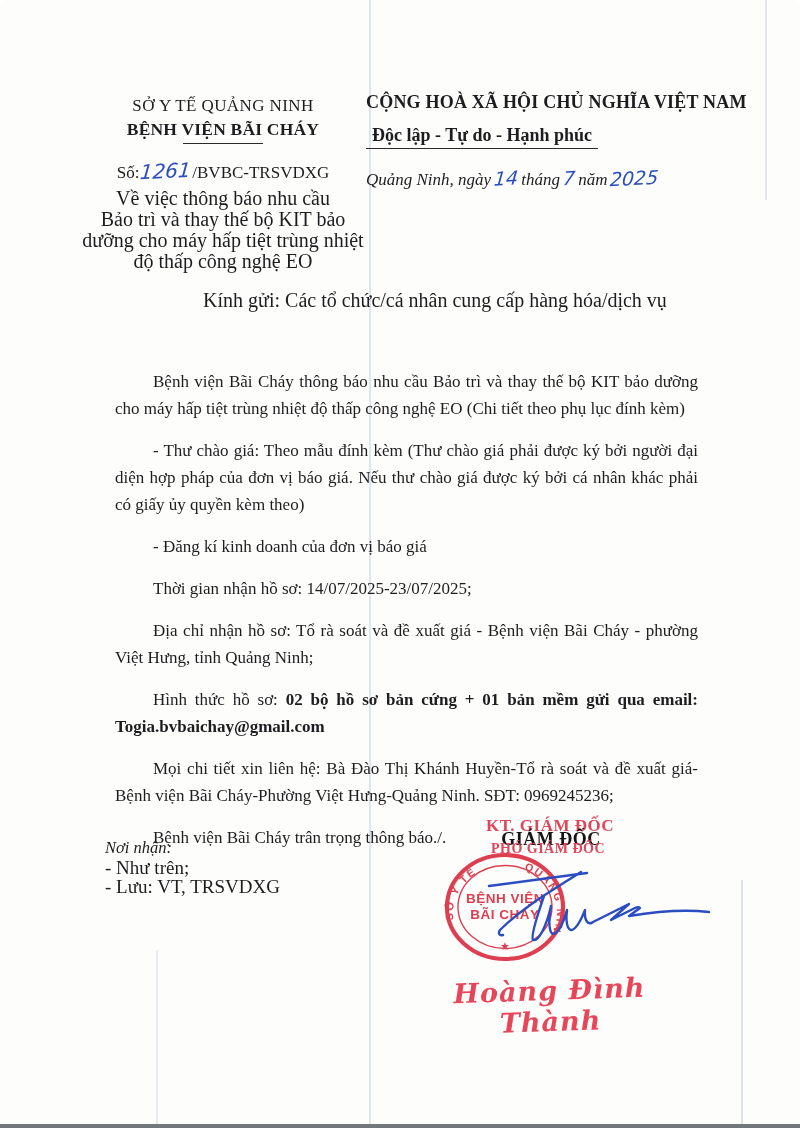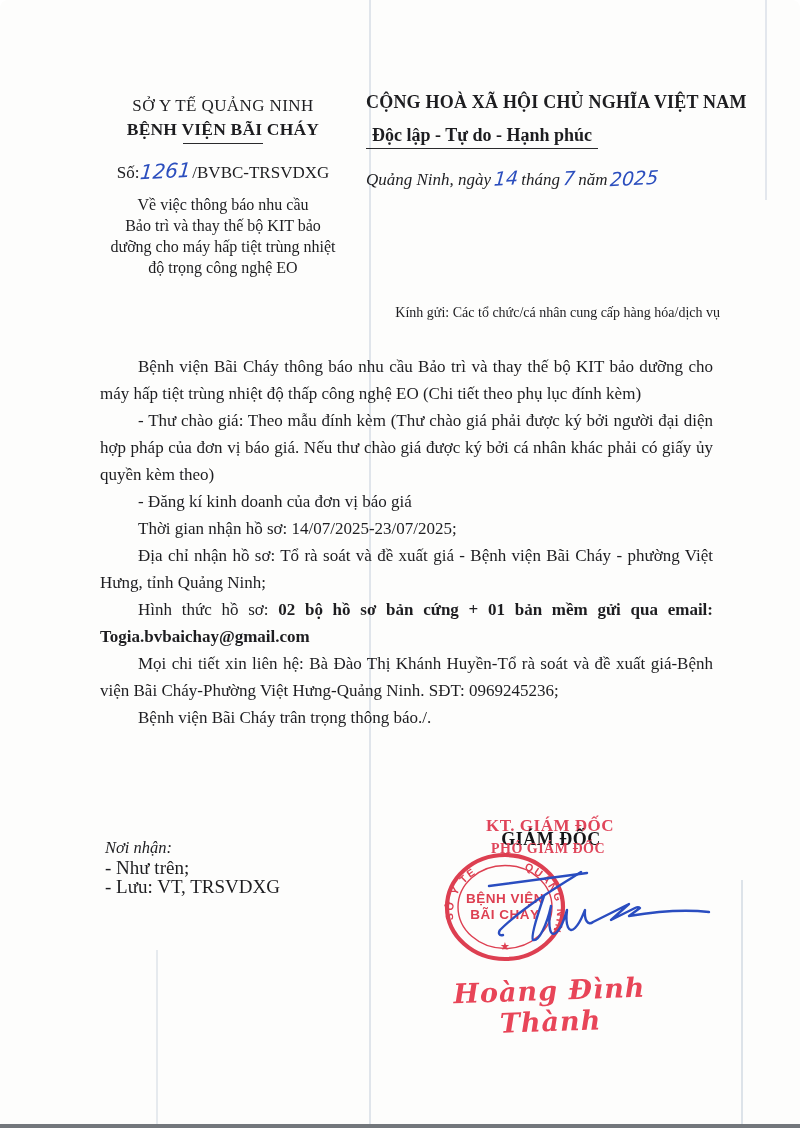--- a/index.html
+++ b/index.html
@@ -20,45 +20,45 @@
   .crease-right  { left:741px; top:880px; width:2px; height:248px; background:rgba(150,168,190,0.30); }
   .crease-topright { left:765px; top:0; width:2px; height:200px; background:rgba(150,168,190,0.25); }
   .bottom-strip { position:absolute; left:0; bottom:0; width:800px; height:4px; background:#73777c; }
 
   
   .left-head { position:absolute; left:76px; top:96px; width:294px; text-align:center; }
   .dept { font-size:17px; letter-spacing:0.4px; }
   .org  { font-size:17.5px; font-weight:bold; letter-spacing:0.2px; margin-top:3px; }
   .org-underline { width:80px; height:0; border-top:1.6px solid #2a2a2c; margin:3px auto 0 auto; }
   .ref-line { margin-top:15px; font-size:17px; }
-  .subject { margin-top:11px; font-size:16px; line-height:21px; }
+  .subject { margin-top:5px; font-size:20px; line-height:21px; }
 
   .right-head { position:absolute; left:366px; top:92px; width:404px; }
   .national { font-size:18px; font-weight:bold; letter-spacing:0.2px; }
   .motto { display:inline-block; font-size:18px; font-weight:bold; padding:0 6px 2px 6px;
            border-bottom:1.7px solid #2a2a2c; margin-top:12px; }
   .dateline { margin-top:18px; font-style:italic; font-size:17px; }
 
   .handwriting {
     font-family:"DejaVu Sans", sans-serif;
     font-style:italic;
     color:#2b4ebe;
     display:inline-block;
     transform:rotate(-3deg) skewX(-8deg);
   }
   .hw-ref { font-size:20px; margin:0 1px; }
   .hw-date { font-size:19px; margin:0 3px; }
 
-  .salutation { position:absolute; left:150px; top:305px; width:570px;
-                text-align:right; font-size:14px; }
+  .salutation { position:absolute; left:150px; top:289px; width:570px;
+                text-align:center; font-size:20px; }
 
   
   .body-text { position:absolute; left:100px; top:353px; width:613px;
                font-size:17px; line-height:27px; text-align:justify; }
-  .body-text p { margin:0; text-indent:38px; }
+  .body-text p { margin:15px; text-indent:38px; }
   .body-text strong { font-weight:bold; }
 
   
   .noi-nhan-block { position:absolute; left:105px; top:838px; width:230px; }
   .noi-nhan { font-weight:normal; font-style:italic; font-size:16.5px; }
   .noi-nhan-item { font-size:19px; line-height:19px; }
 
   
   .sig-red, .sig-black { position:absolute; width:220px; text-align:center;
                          font-weight:bold; letter-spacing:0.5px; }
@@ -91,21 +91,21 @@
     <div class="dept">SỞ Y TẾ QUẢNG NINH</div>
     <div class="org">BỆNH VIỆN BÃI CHÁY</div>
     <div class="org-underline"></div>
     <div class="ref-line">
       <span>Số:</span><span class="handwriting hw-ref">1261</span><span>/BVBC-TRSVDXG</span>
     </div>
     <div class="subject">
       <div>Về việc thông báo nhu cầu</div>
       <div>Bảo trì và thay thế bộ KIT bảo</div>
       <div>dưỡng cho máy hấp tiệt trùng nhiệt</div>
-      <div>độ trọng công nghệ EO</div>
+      <div>độ thấp công nghệ EO</div>
     </div>
   </div>
 
   <div class="right-head">
     <div class="national">CỘNG HOÀ XÃ HỘI CHỦ NGHĨA VIỆT NAM</div>
     <div><span class="motto">Độc lập - Tự do - Hạnh phúc</span></div>
     <div class="dateline">
       <span>Quảng Ninh, ngày</span><span class="handwriting hw-date">14</span><span>tháng</span><span class="handwriting hw-date">7</span><span>năm</span><span class="handwriting hw-date">2025</span>
     </div>
   </div>

